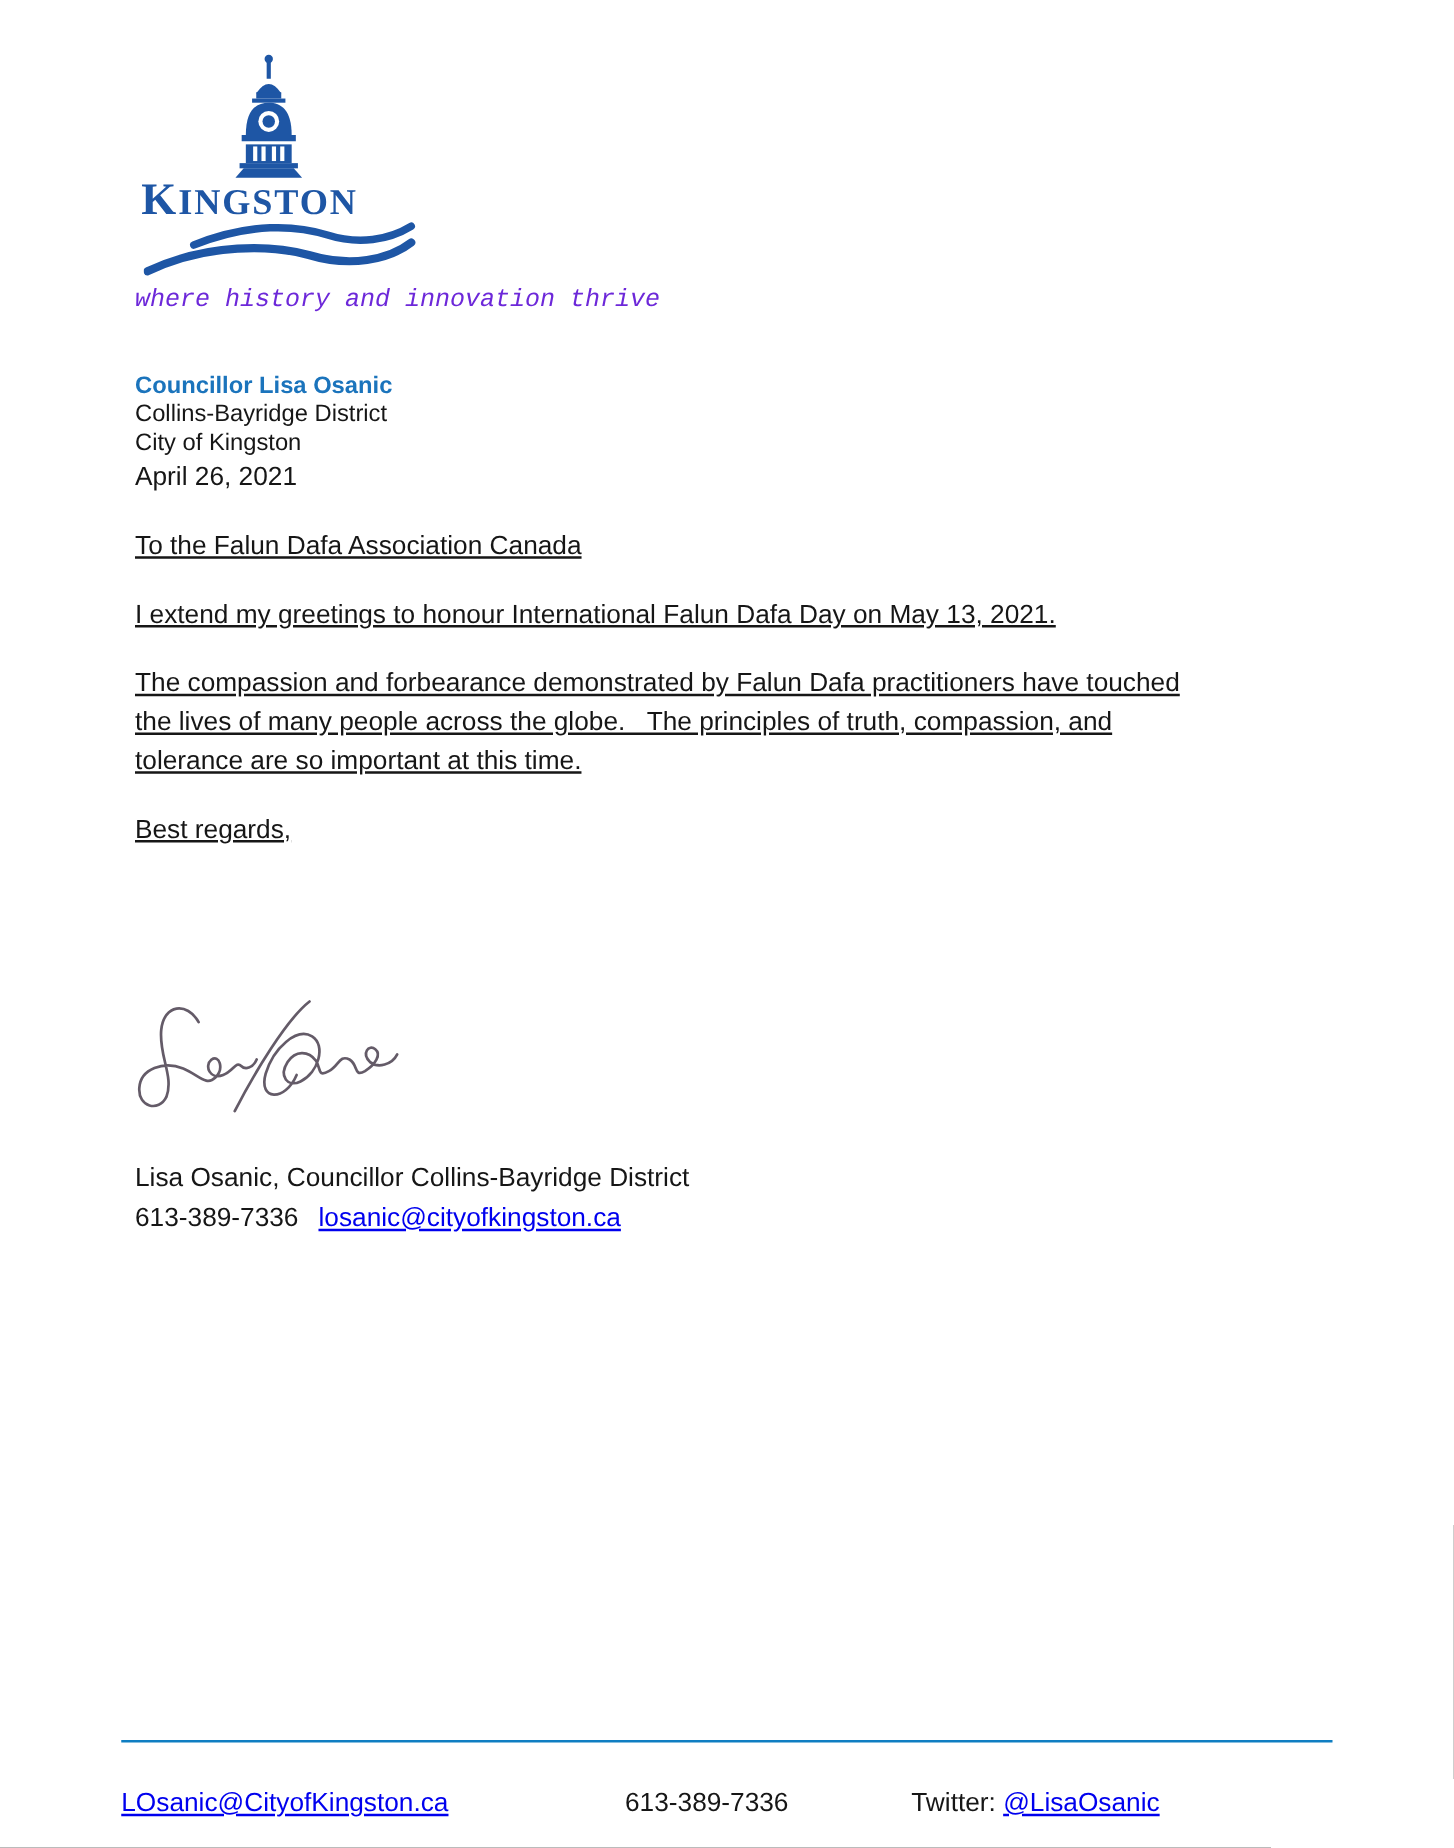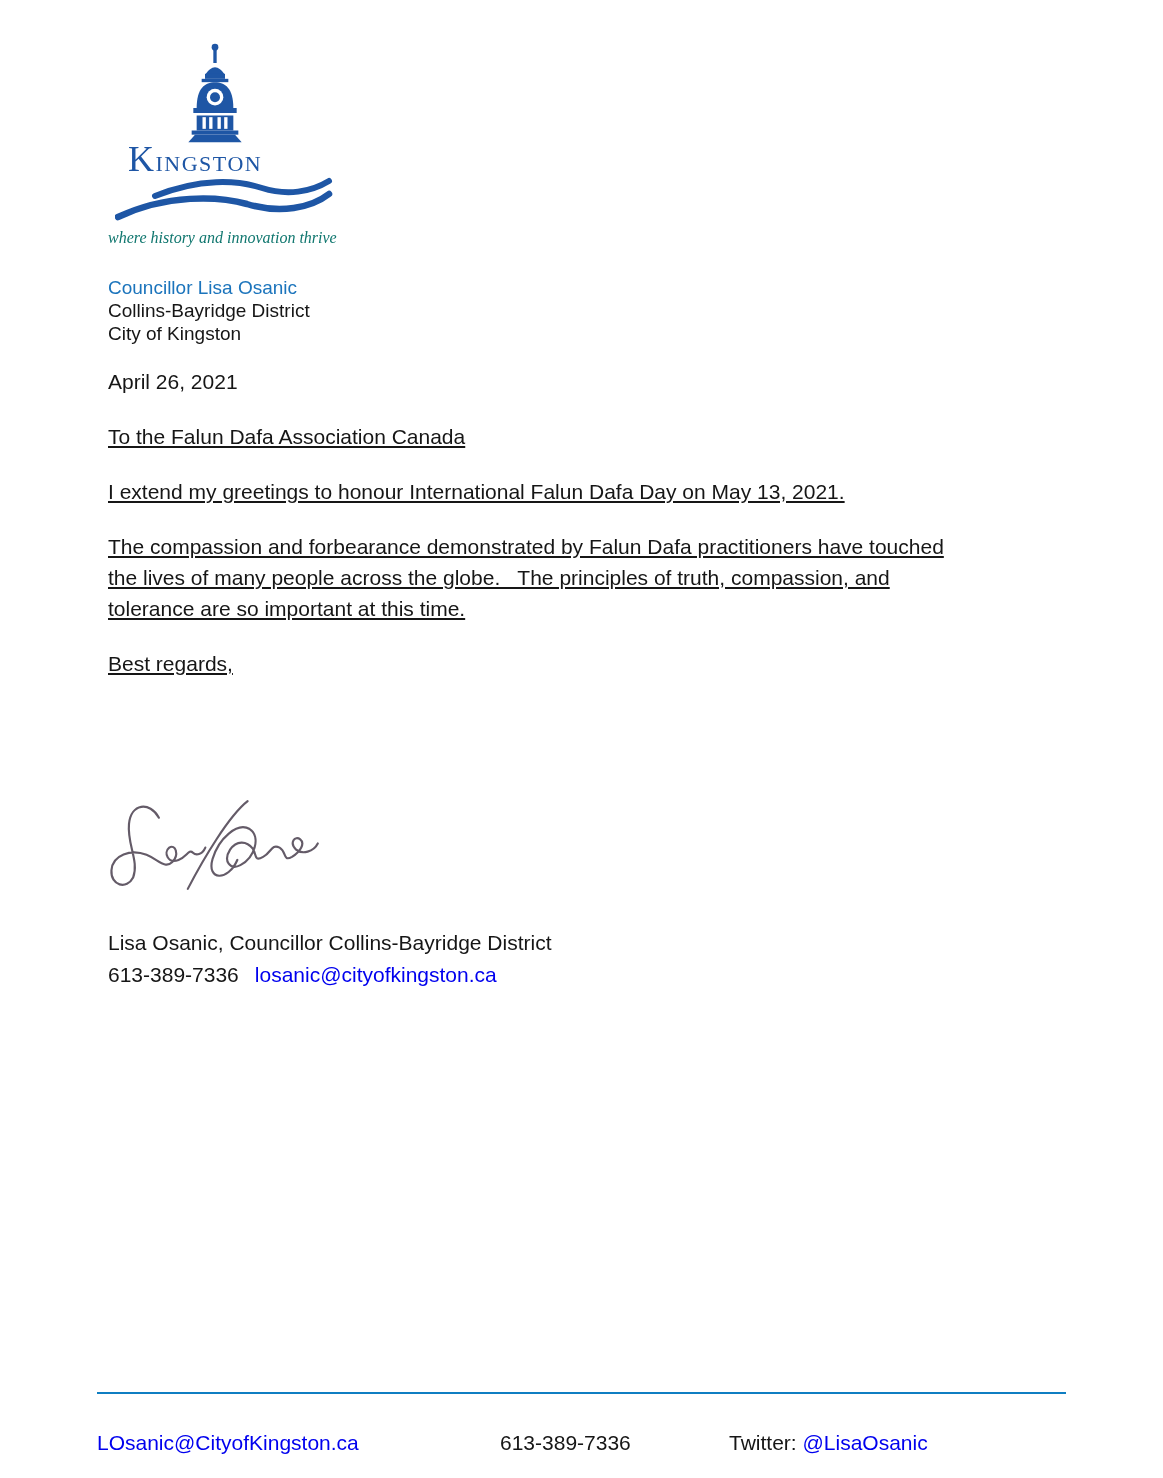--- a/index.html
+++ b/index.html
@@ -12,55 +12,55 @@
     background: #ffffff;
     font-family: "Liberation Sans", sans-serif;
     color: var(--ink, #161616);
     overflow: hidden;
   }
 
   
   .logo { position: absolute; left: 0; top: 0; }
   .cupola { position: absolute; left: 173px; top: 43px; }
   .wordmark {
-    position: absolute; left: 128px; top: 138px;
+    position: absolute; left: 113px; top: 138px;
     font-family: "Liberation Serif", serif;
-    font-size: 22px; font-weight: 400;
+    font-size: 29px; font-weight: 700;
     letter-spacing: 1.5px;
     color: var(--brand, #1e56a5);
     text-transform: uppercase;
     white-space: nowrap;
   }
   .wordmark::first-letter { font-size: 36px; }
   .waves { position: absolute; left: 115px; top: 176px; }
   .tagline {
     position: absolute; left: 108px; top: 229px;
-    font-family: Liberation Serif, serif;
+    font-family: Liberation Mono, monospace;
     font-style: italic;
-    font-size: 16px;
-    color: #0f766e;
+    font-size: 20px;
+    color: #6d28d9;
     white-space: nowrap;
   }
 
   
   .sender { position: absolute; left: 108px; top: 276px; font-size: 19px; line-height: 23px; }
-  .sender .name { color: var(--heading, #1b74bc); font-weight: normal; }
+  .sender .name { color: var(--heading, #1b74bc); font-weight: bold; margin-top: 21px; }
 
   
   .date { position: absolute; left: 108px; top: 370px; font-size: 21px; }
   .body-text {
     position: absolute; left: 108px; top: 421px; width: 945px;
     font-size: 21px; line-height: 31px; text-decoration: underline;
   }
   .body-text p { margin: 0 0 24px 0; white-space: pre-wrap; }
 
   .signature { position: absolute; left: 100px; top: 795px; }
 
   .sig-block { position: absolute; left: 108px; top: 891px; font-size: 21px; line-height: 32px; margin-top: 36px; }
-  a, .link { color: var(--link, #0000ee); cursor: pointer; }
+  a, .link { color: var(--link, #0000ee); text-decoration: underline; cursor: pointer; }
   .contact-phone { margin-right: 16px; }
 
   .ps { position: absolute; left: 108px; top: 985px; font-size: 21px; }
   .ps sup { font-size: 13px; vertical-align: super; line-height: 0; }
 
   
   .footer-rule {
     position: absolute; left: 97px; top: 1392px;
     width: 969px; height: 2px;
     background: var(--rule, #0f7ec2);

